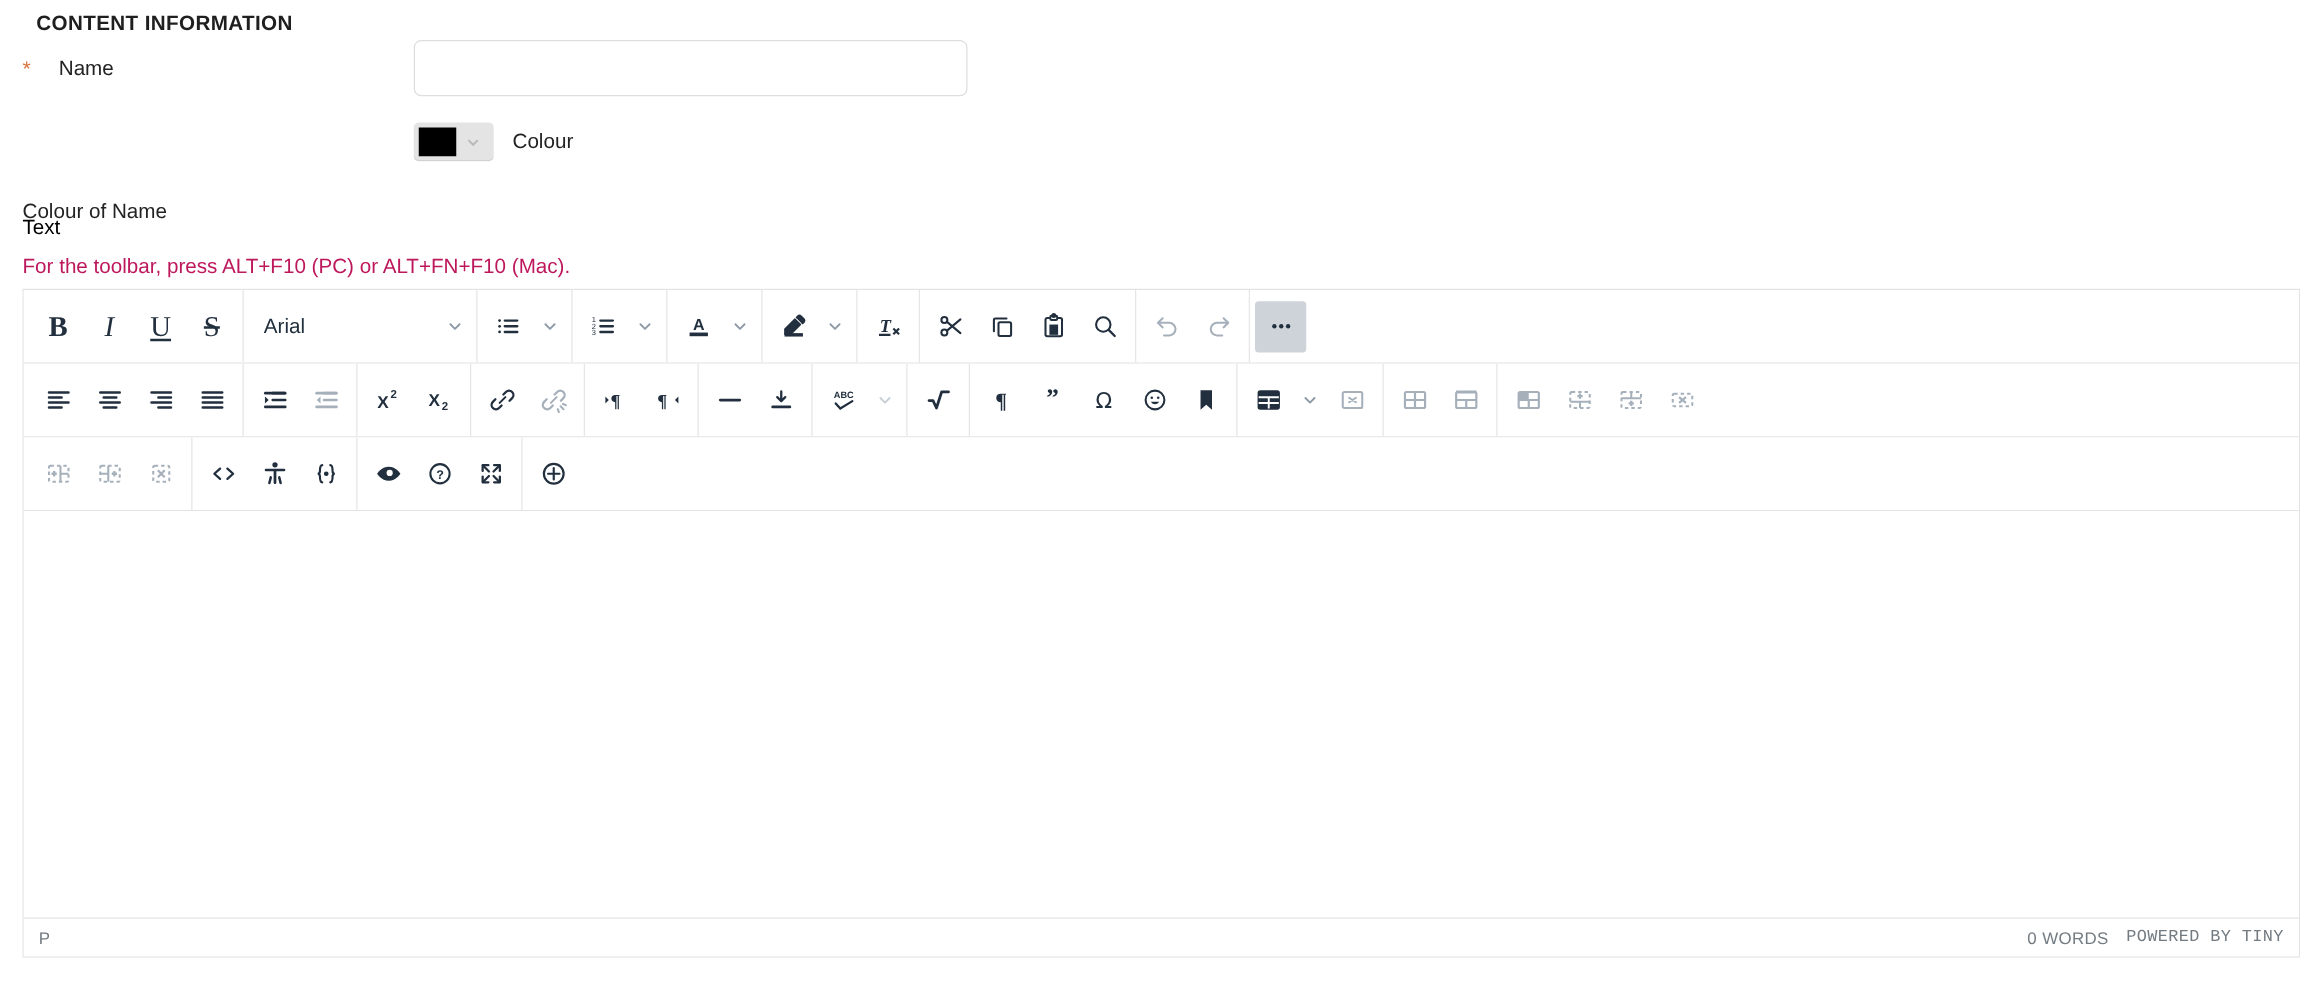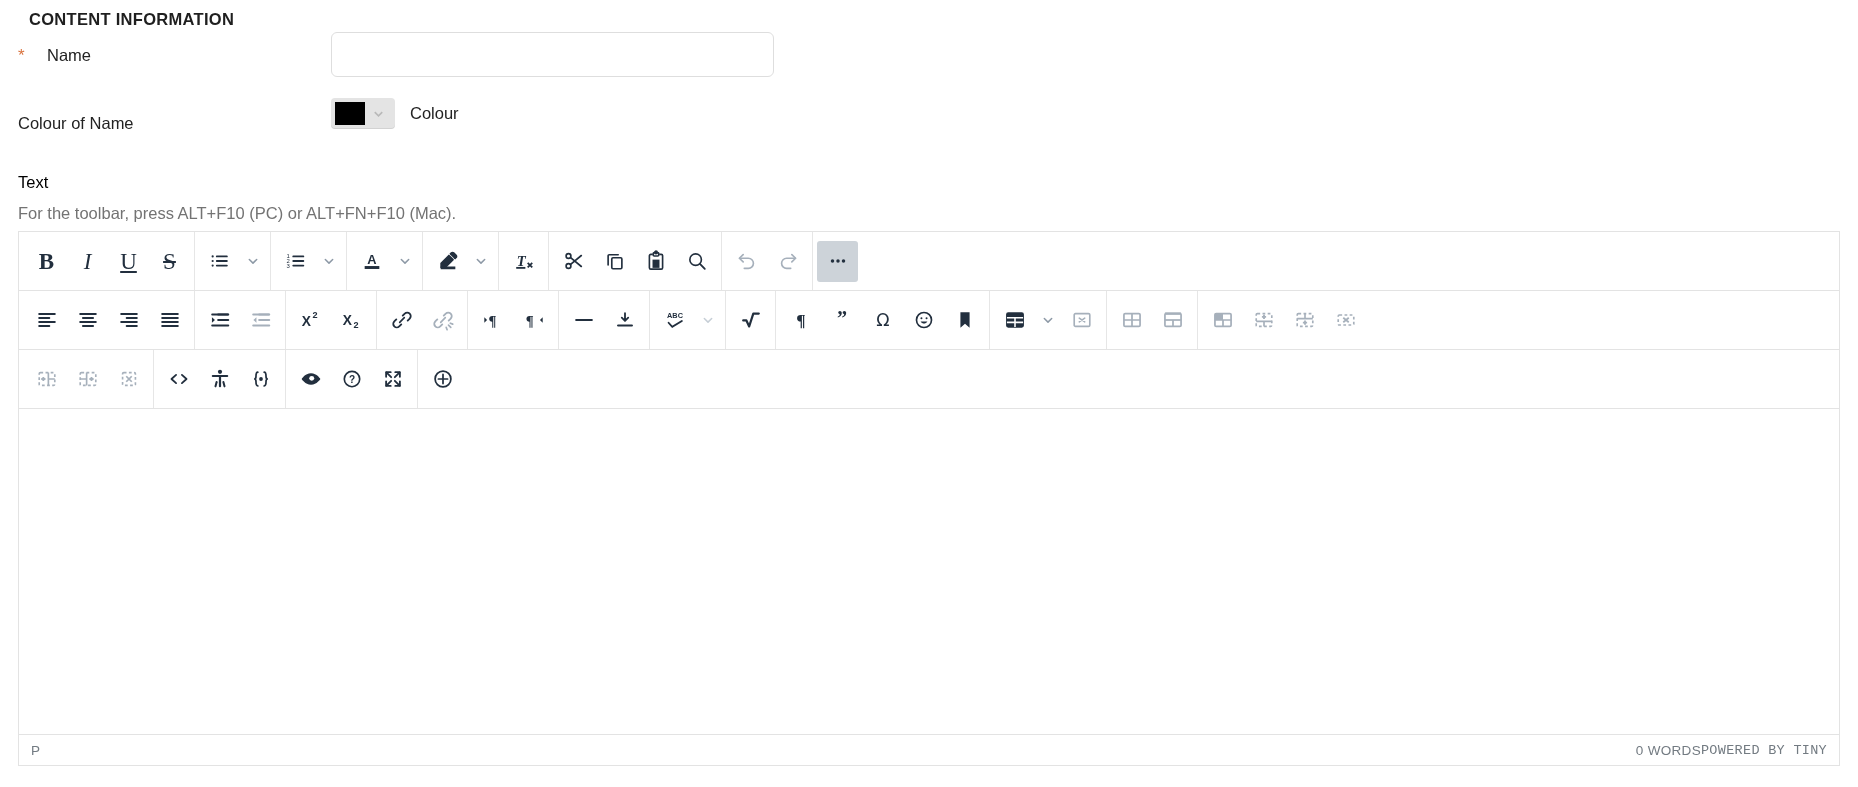--- a/index.html
+++ b/index.html
@@ -23,21 +23,21 @@
   .row-colour { top: 112px; height: 42px; }
 
   .req-star {
     position: absolute; left: 18px; top: 3px;
     color: #d9733f; font-size: 17px; line-height: 1;
   }
   .field-label {
     position: absolute; left: 47px; top: 0;
     font-size: 16.5px; color: #232323; line-height: 22px;
   }
-  .field-label.nostar { left: 18px; }
+  .field-label.nostar { left: 18px; margin-top: 46px; }
 
   .text-input {
     position: absolute; left: 331px; top: -12px;
     width: 443px; height: 45px;
     border: 1px solid #dedede; border-radius: 6px;
     background: #fff; outline: none;
     font-family: "Liberation Sans", sans-serif; font-size: 15px;
     padding: 0 10px; color: #222;
   }
 
@@ -59,21 +59,21 @@
     position: absolute; left: 410px; top: -8px;
     font-size: 16.5px; color: #232323;
   }
 
   .text-caption {
     position: absolute; left: 18px; top: 170px;
     font-size: 16.5px; color: #000000; line-height: 1.55;
   }
   .text-hint {
     position: absolute; left: 18px; top: 201px;
-    font-size: 16.5px; color: #737373; line-height: 1.55;
+    font-size: 16.5px; color: #be185d; line-height: 1.55;
   }
 
   
   .editor {
     position: absolute; left: 18px; top: 231px;
     width: 1822px; height: 535px;
     border: 1px solid #e3e3e3; background: #fff;
     display: flex; flex-direction: column;
   }
   .tb-row {
@@ -127,21 +127,21 @@
   .ed-status {
     height: 31px; min-height: 31px;
     border-top: 1px solid #e3e3e3;
     display: flex; align-items: center; justify-content: space-between;
     padding: 0 12px; background: #fff;
   }
   .ed-path {
     font-size: 13.5px; color: #737b82;
     text-transform: uppercase; letter-spacing: .2px;
   }
-  .ed-right { display: flex; align-items: flex-end; }
+  .ed-right { display: flex; align-items: flex-end; gap: 14px; }
   .ed-words, .ed-brand {
     font-size: 13.5px; color: #737b82;
     text-transform: uppercase; letter-spacing: .3px;
   }
   .ed-brand { cursor: pointer; font-family: Liberation Mono, monospace; }
 </style>
 </head>
 <body>
 
 <div class="page">
@@ -189,20 +189,30 @@
                 <span class="glyph" style="text-decoration:underline;font-weight:500">U</span>
               </span>
             </div>
             <div class="tb-btn">
               <span style="display: flex;">
                 <span class="glyph" style="text-decoration:line-through;font-weight:500">S</span>
               </span>
             </div>
           </div>
           <div class="tb-group">
+            <div class="tb-select sel-font">
+              <span class="lbl">Arial</span>
+              <span class="cv">
+                <svg width="14" height="14" viewBox="0 0 16 16" fill="none" stroke="currentColor" stroke-width="1.7" stroke-linecap="round" stroke-linejoin="round">
+                  <path d="M3.8 6.2 8 10.4l4.2-4.2"></path>
+                </svg>
+              </span>
+            </div>
+          </div>
+          <div class="tb-group">
             <div class="tb-split">
               <div class="tb-btn">
                 <span style="display: flex;">
                   <svg width="22" height="22" viewBox="0 0 24 24" fill="none" stroke="currentColor" stroke-width="1.8" stroke-linecap="round" stroke-linejoin="round">
                     <circle cx="4" cy="7" r="1.2" fill="currentColor" stroke="none"></circle>
                     <circle cx="4" cy="12" r="1.2" fill="currentColor" stroke="none"></circle>
                     <circle cx="4" cy="17" r="1.2" fill="currentColor" stroke="none"></circle>
                     <path d="M8.5 7h11M8.5 12h11M8.5 17h11" stroke-width="2"></path>
                   </svg>
                 </span>

